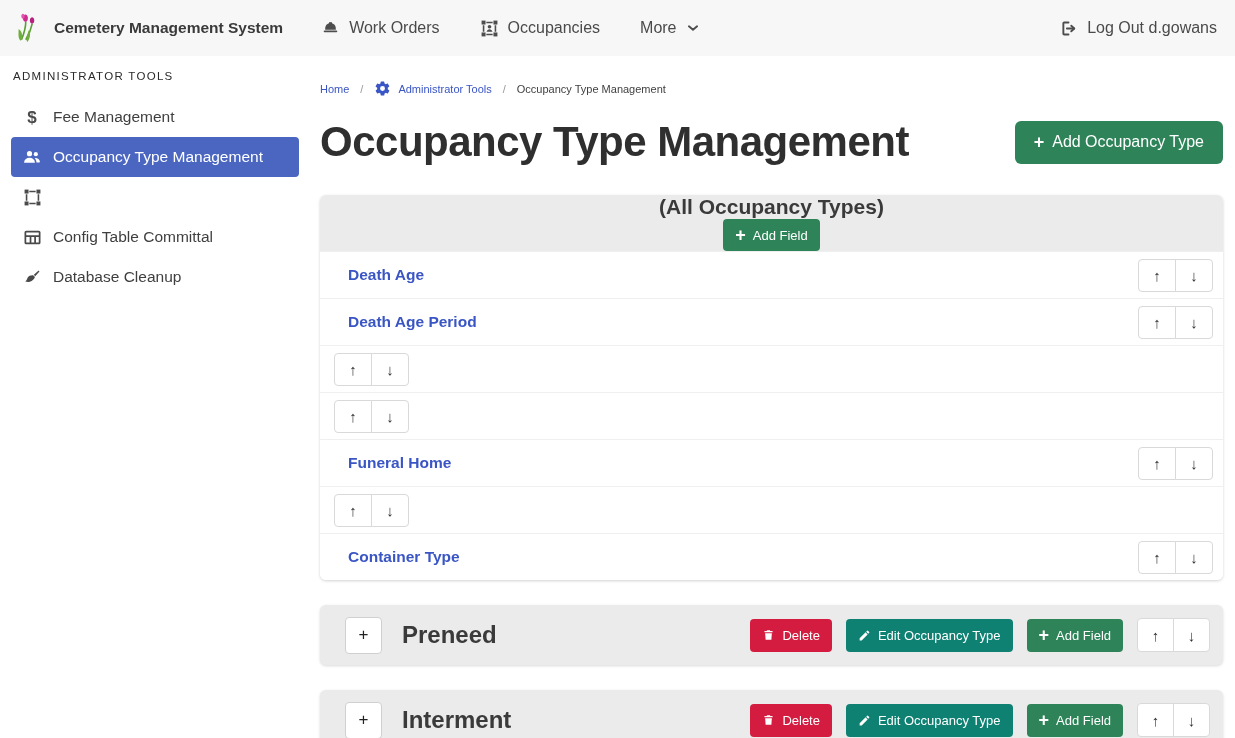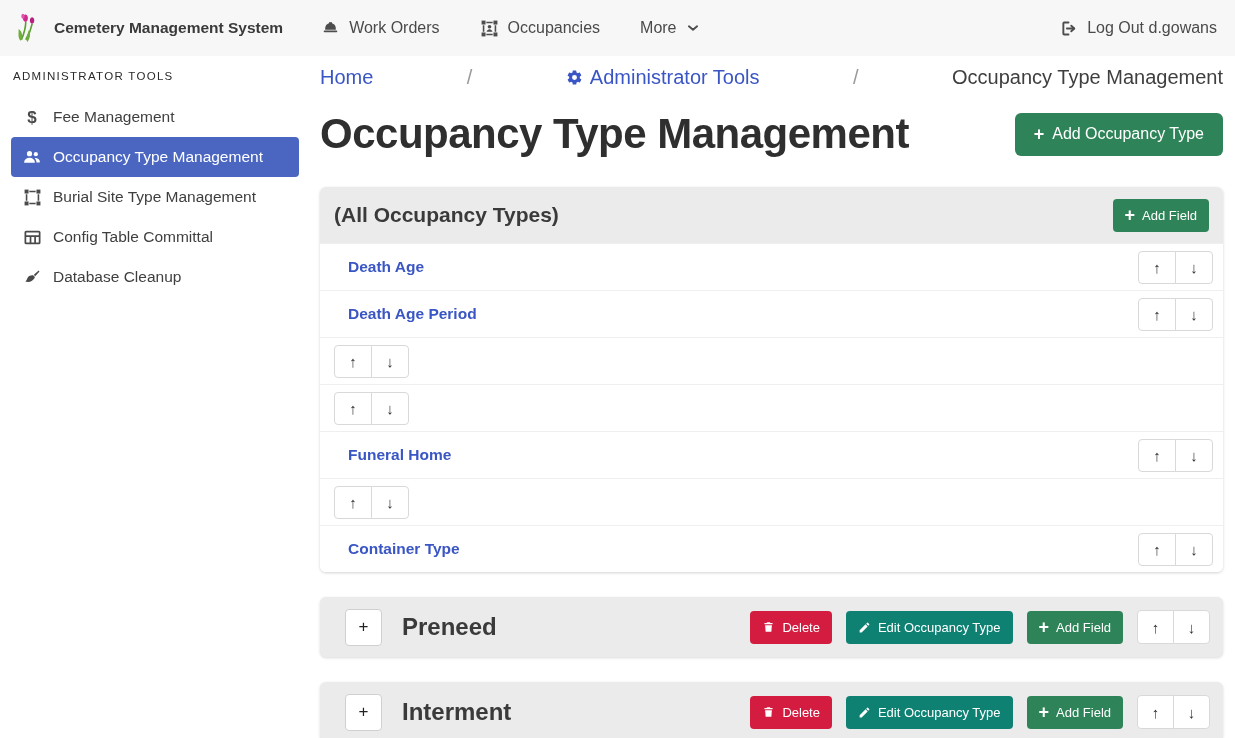--- a/index.html
+++ b/index.html
@@ -24,40 +24,40 @@
   .sidebar-heading { font-size: 11.5px; letter-spacing: 1.3px; color: #2b2b2b; margin: 8px 0 15px 13px; }
   .side-item { height: 40px; display: flex; align-items: center; margin: 0 11px; padding-left: 9px; border-radius: 4px; color: #3f3f3f; font-size: 15.5px; cursor: pointer; }
   .side-item .icon { width: 24px; display: flex; justify-content: center; margin-right: 9px; color: #4a4a4a; }
   .side-item.active { background: #4a66c1; color: #fff; }
   .side-item.active .icon { color: #fff; }
   .dollar-glyph { font-weight: 700; font-size: 17px; line-height: 1; }
 
   .content { flex: 1; padding: 0 12px 0 10px; }
 
   
-  .breadcrumb { margin-top: 10px; display: flex; align-items: center; gap: 11px; font-size: 20px; justify-content: space-between; }
+  .breadcrumb { margin-top: 24px; display: flex; align-items: center; gap: 11px; font-size: 11px; }
   .crumb-link { color: #3a55c4; display: flex; align-items: center; gap: 7px; cursor: pointer; text-decoration: none; }
   .crumb-sep { color: #9a9a9a; }
   .crumb-current { color: #3f3f3f; }
 
   
   .title-row { display: flex; align-items: center; justify-content: space-between; margin-top: 16px; }
   h1 { margin: 0; font-size: 42px; line-height: 58px; font-weight: 600; color: #2f2f2f; letter-spacing: -0.5px; }
 
   .btn { border: none; border-radius: 4px; color: #fff; display: inline-flex; align-items: center; gap: 8px; cursor: pointer; font-family: inherit; }
   .plus-glyph { font-size: 18px; font-weight: 600; line-height: 1; }
   .btn-add-type { background: #2e8458; height: 43px; padding: 0 19px; font-size: 16px; border-radius: 6px; }
   .btn-sm { height: 33px; padding: 0 12px; font-size: 13px; gap: 7px; }
   .btn-green { background: #2e8458; }
   .btn-teal  { background: #0e8173; }
   .btn-red   { background: #d31c40; }
 
   
   .card { margin-top: 24px; border-radius: 6px; box-shadow: 0 1px 3px rgba(0,0,0,.18); }
-  .card-header { background: #ebebeb; height: 56px; border-radius: 6px 6px 0 0; display: flex; align-items: center; padding: 0 14px; }
+  .card-header { background: #ebebeb; height: 56px; border-radius: 6px 6px 0 0; display: flex; align-items: center; padding: 0 14px; flex-direction: column; }
   .card-title { flex: 1; font-size: 21px; font-weight: 600; color: #3a3a3a; }
   .field-row { height: 47px; display: flex; align-items: center; padding: 0 10px 0 14px; background: #fff; border-top: 1px solid #efefef; }
   .field-row:last-child { border-radius: 0 0 6px 6px; }
   .field-link { flex: 1; color: #3a55c4; font-weight: 700; font-size: 15.5px; text-decoration: none; cursor: pointer; margin-left: 14px; }
   .arrow-group { display: flex; }
   .arrow-btn { width: 38px; height: 33px; background: #fff; border: 1px solid #d9d9d9; color: #333; font-size: 15px; display: flex; align-items: center; justify-content: center; padding: 0; cursor: pointer; }
   .arrow-btn:first-child { border-radius: 4px 0 0 4px; }
   .arrow-btn:last-child { border-radius: 0 4px 4px 0; margin-left: -1px; }
 
   
@@ -157,21 +157,20 @@
     <div class="side-item">
       <span class="icon">
         <svg width="19" height="19" viewBox="0 0 24 24" fill="none" stroke="currentColor" stroke-width="2">
           <path d="M4.5 8v8M19.5 8v8M8 4.5h8M8 19.5h8"></path>
           <rect x="2" y="2" width="5" height="5" fill="currentColor" stroke="none"></rect>
           <rect x="17" y="2" width="5" height="5" fill="currentColor" stroke="none"></rect>
           <rect x="2" y="17" width="5" height="5" fill="currentColor" stroke="none"></rect>
           <rect x="17" y="17" width="5" height="5" fill="currentColor" stroke="none"></rect>
         </svg>
       </span>
-      <span>Burial Site Type Management</span>
     </div>
 
     <div class="side-item">
       <span class="icon">
         <svg width="19" height="19" viewBox="0 0 24 24" fill="none" stroke="currentColor" stroke-width="2.2">
           <rect x="3" y="4.5" width="18" height="15" rx="1"></rect>
           <path d="M3 10.2h18M9.5 10.2v9.3M15.3 10.2v9.3"></path>
         </svg>
       </span>
       <span>Config Table Committal</span>

